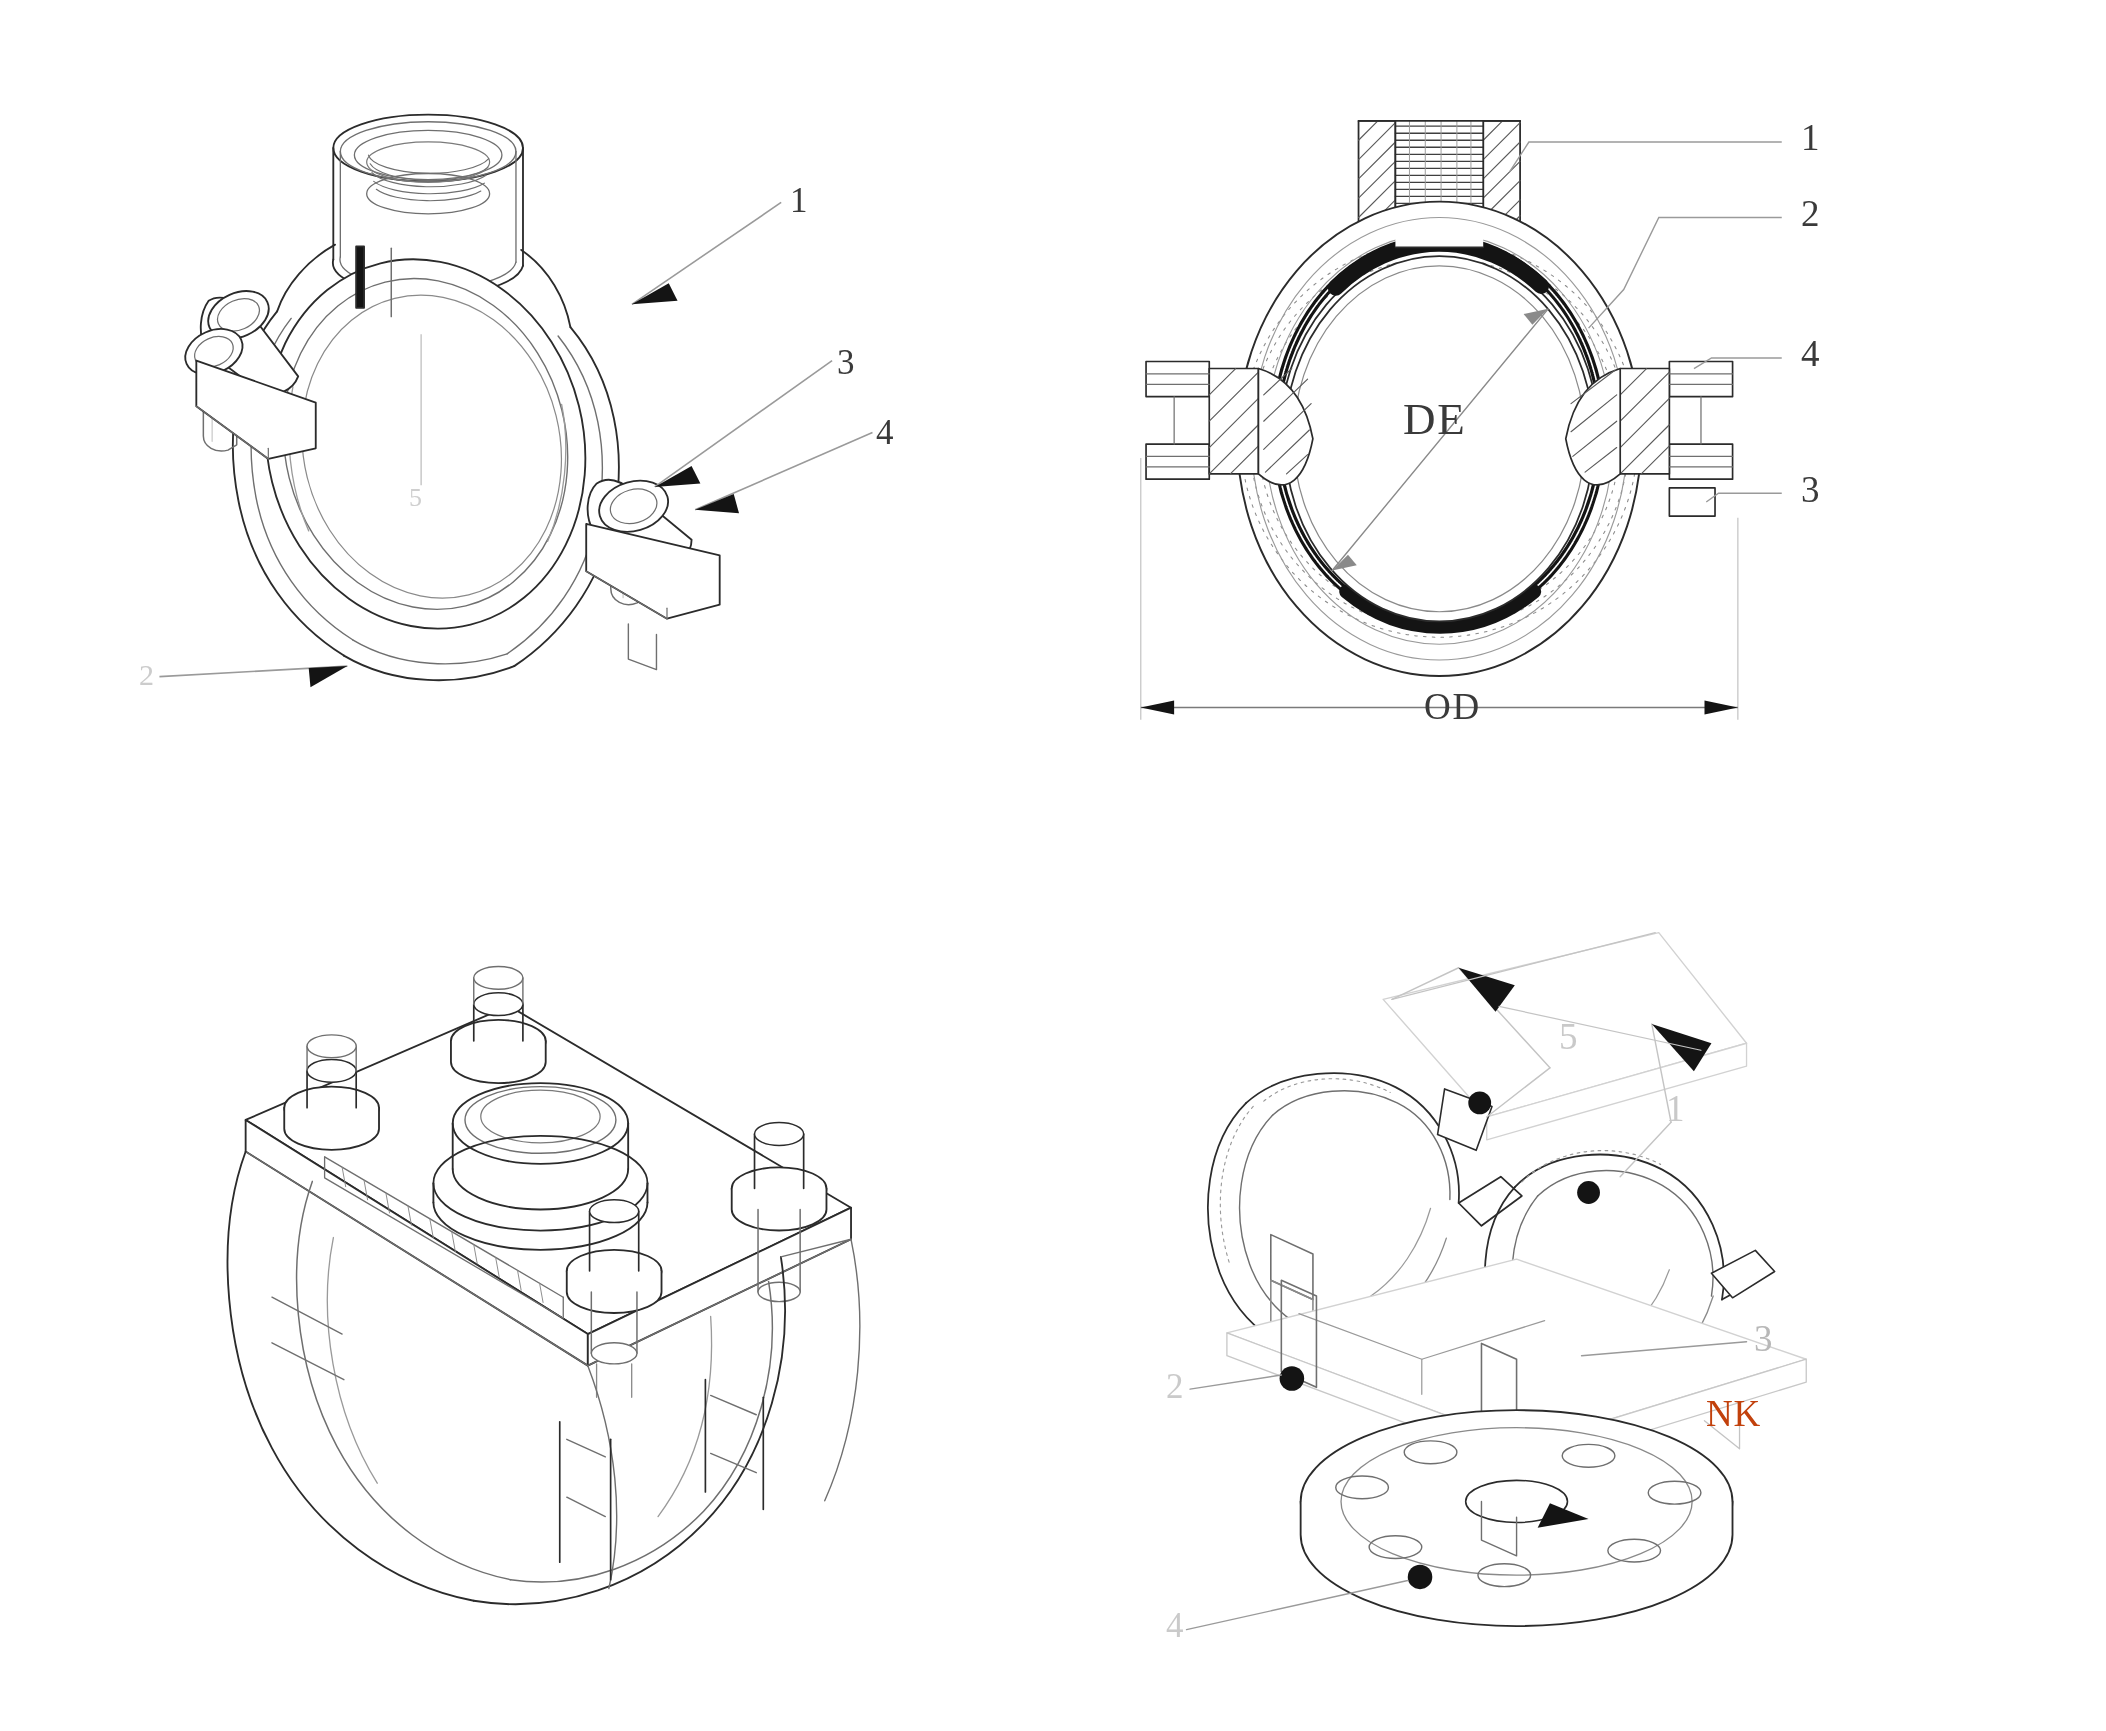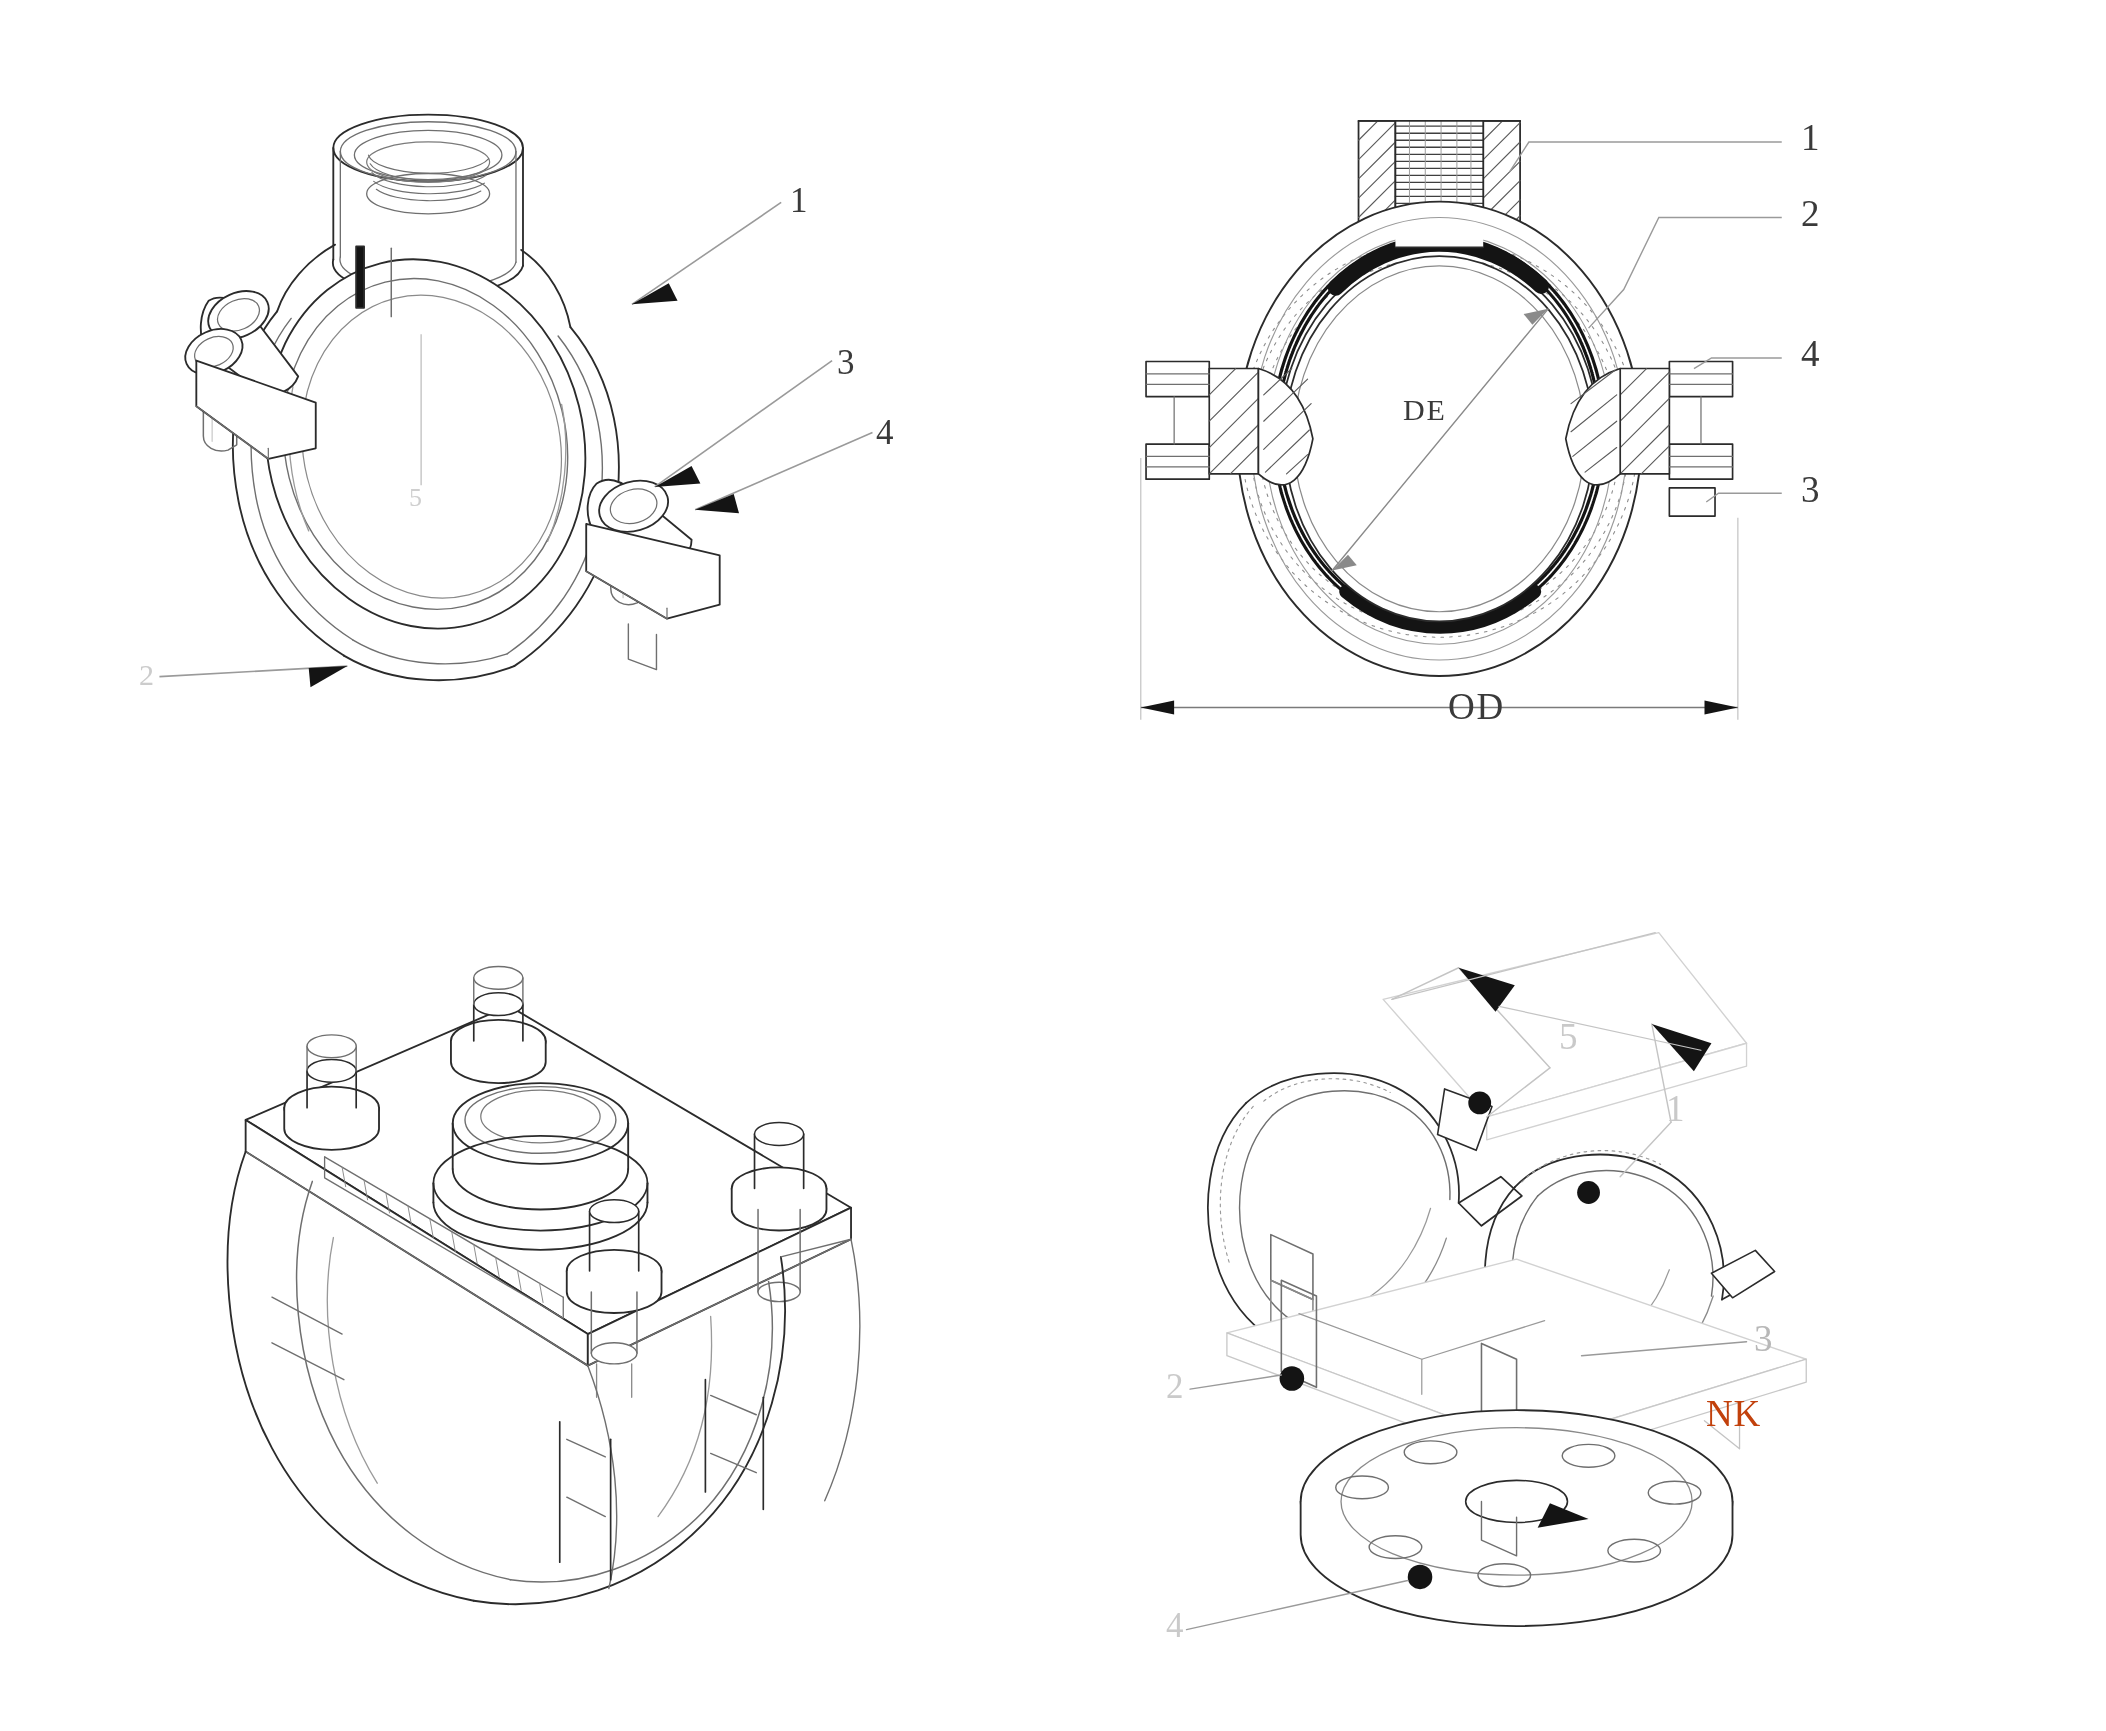--- a/index.html
+++ b/index.html
@@ -288,22 +288,22 @@
   <polygon points="10,686 48,678 48,694" fill="#141414"></polygon>
   <polygon points="690,686 652,678 652,694" fill="#141414"></polygon>
 </svg>
 </div>
 
 <span class="callout" style="left:1801px;top:119px;font-size:37px;">1</span>
 <span class="callout" style="left:1801px;top:195px;font-size:37px;">2</span>
 <span class="callout" style="left:1801px;top:335px;font-size:37px;">4</span>
 <span class="callout" style="left:1801px;top:471px;font-size:37px;">3</span>
 
-<span class="dimtext" style="left:1403px;top:393px;font-size:30px;">DE</span>
-<span class="dimtext" style="left:1424px;top:685px;font-size:37px;margin-left:24px;">OD</span>
+<span class="dimtext" style="left:1403px;top:393px;font-size:45px;">DE</span>
+<span class="dimtext" style="left:1424px;top:685px;font-size:37px;">OD</span>
 
 <div class="view" style="left:219px;top:948px;">
 <svg width="685" height="737" viewBox="0 0 780 840">
   <g class="ln" stroke-width="2.1" stroke-linejoin="round" stroke-linecap="round">
 
     <path d="M30 196 L330 66 L720 296 L420 440 Z" class="wht" stroke="#2b2b2b"></path>
     <path d="M30 196 L30 232 L420 476 L420 440 Z" class="wht" stroke="#2b2b2b"></path>
     <path d="M420 440 L420 476 L720 332 L720 296 Z" class="wht" stroke="#2b2b2b"></path>
     <path d="M30 232 L420 476" class="lnf" stroke-width="1.6"></path>
     <path d="M420 476 L720 332" class="lnf" stroke-width="1.6"></path>

